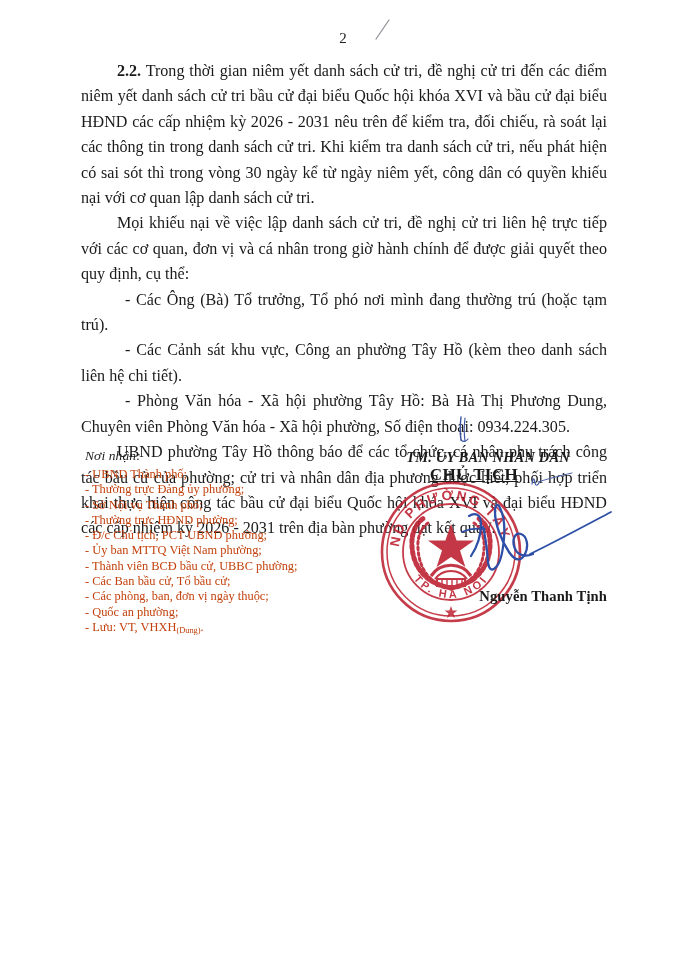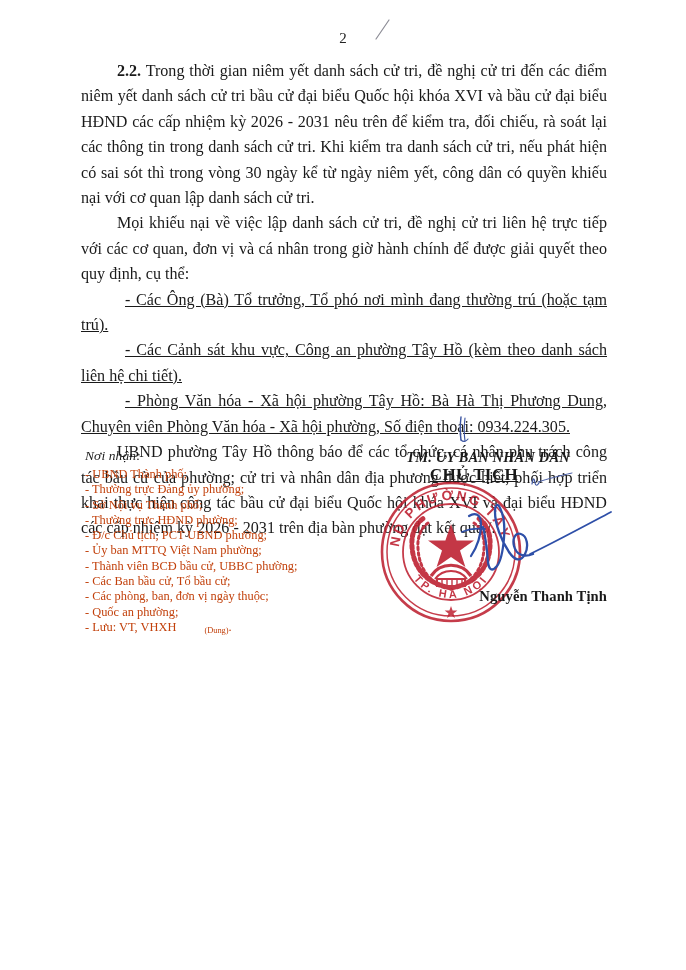--- a/index.html
+++ b/index.html
@@ -47,21 +47,20 @@
     margin: 0;
     font-size: 16.1px;
     line-height: 25.4px;
     text-align: justify;
     text-justify: inter-word;
     text-indent: 36px;
     hyphens: none;
   }
   p.para.bullet {
     text-indent: 44px;
-    text-decoration: underline;
   }
   b.num {
     font-weight: bold;
   }
 
   
   .bottom {
     position: absolute;
     top: 448px;
     left: 81px;
@@ -91,21 +90,20 @@
     font-size: 12.4px;
     line-height: 15.3px;
     white-space: nowrap;
     color: #c2410c;
   }
   .recipients-list li sub {
     font-size: 8.4px;
     vertical-align: baseline;
     position: relative;
     top: 2px;
-    margin-left: 28px;
   }
 
   
   .signature {
     position: absolute;
     top: 0;
     left: 288px;
     width: 238px;
     text-align: center;
   }

